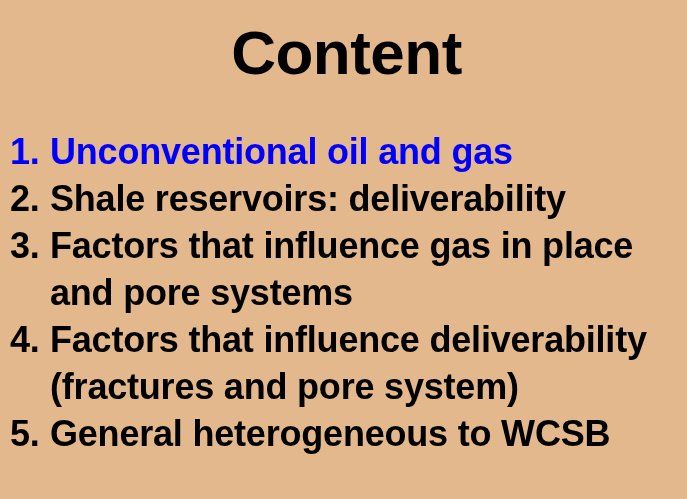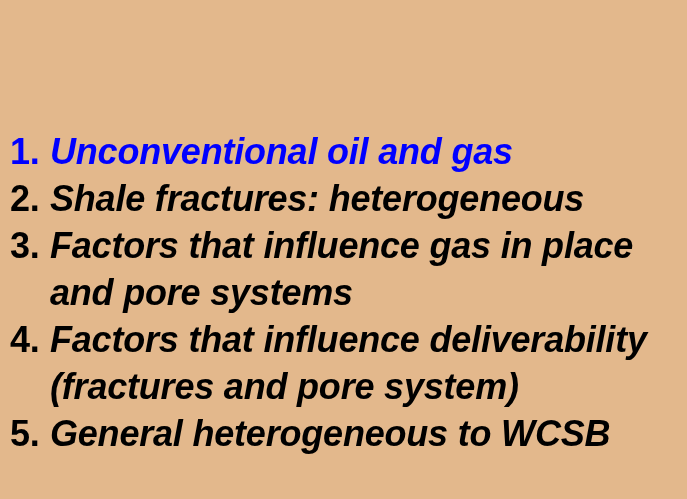--- a/index.html
+++ b/index.html
@@ -49,42 +49,42 @@
     letter-spacing: -0.2px;
   }
   .item-number {
     flex: 0 0 auto;
     width: 40px;
     text-align: left;
   }
   .item-text {
     flex: 1 1 auto;
     white-space: pre-line;
-    font-style: italic;
   }
   .highlight {
     color: #0000ff;
   }
 </style>
 </head>
 <body>
 
 <div id="slide">
 
+  <div id="slide-title">Content</div>
 
   <div id="content-list">
 
     <div class="list-item">
       <span class="item-number highlight">1.</span>
       <span class="item-text highlight">Unconventional oil and gas</span>
     </div>
 
     <div class="list-item">
       <span class="item-number">2.</span>
-      <span class="item-text">Shale fractures: heterogeneous</span>
+      <span class="item-text">Shale reservoirs: deliverability</span>
     </div>
 
     <div class="list-item">
       <span class="item-number">3.</span>
       <span class="item-text">Factors that influence gas in place and pore systems</span>
     </div>
 
     <div class="list-item">
       <span class="item-number">4.</span>
       <span class="item-text">Factors that influence deliverability (fractures and pore system)</span>

